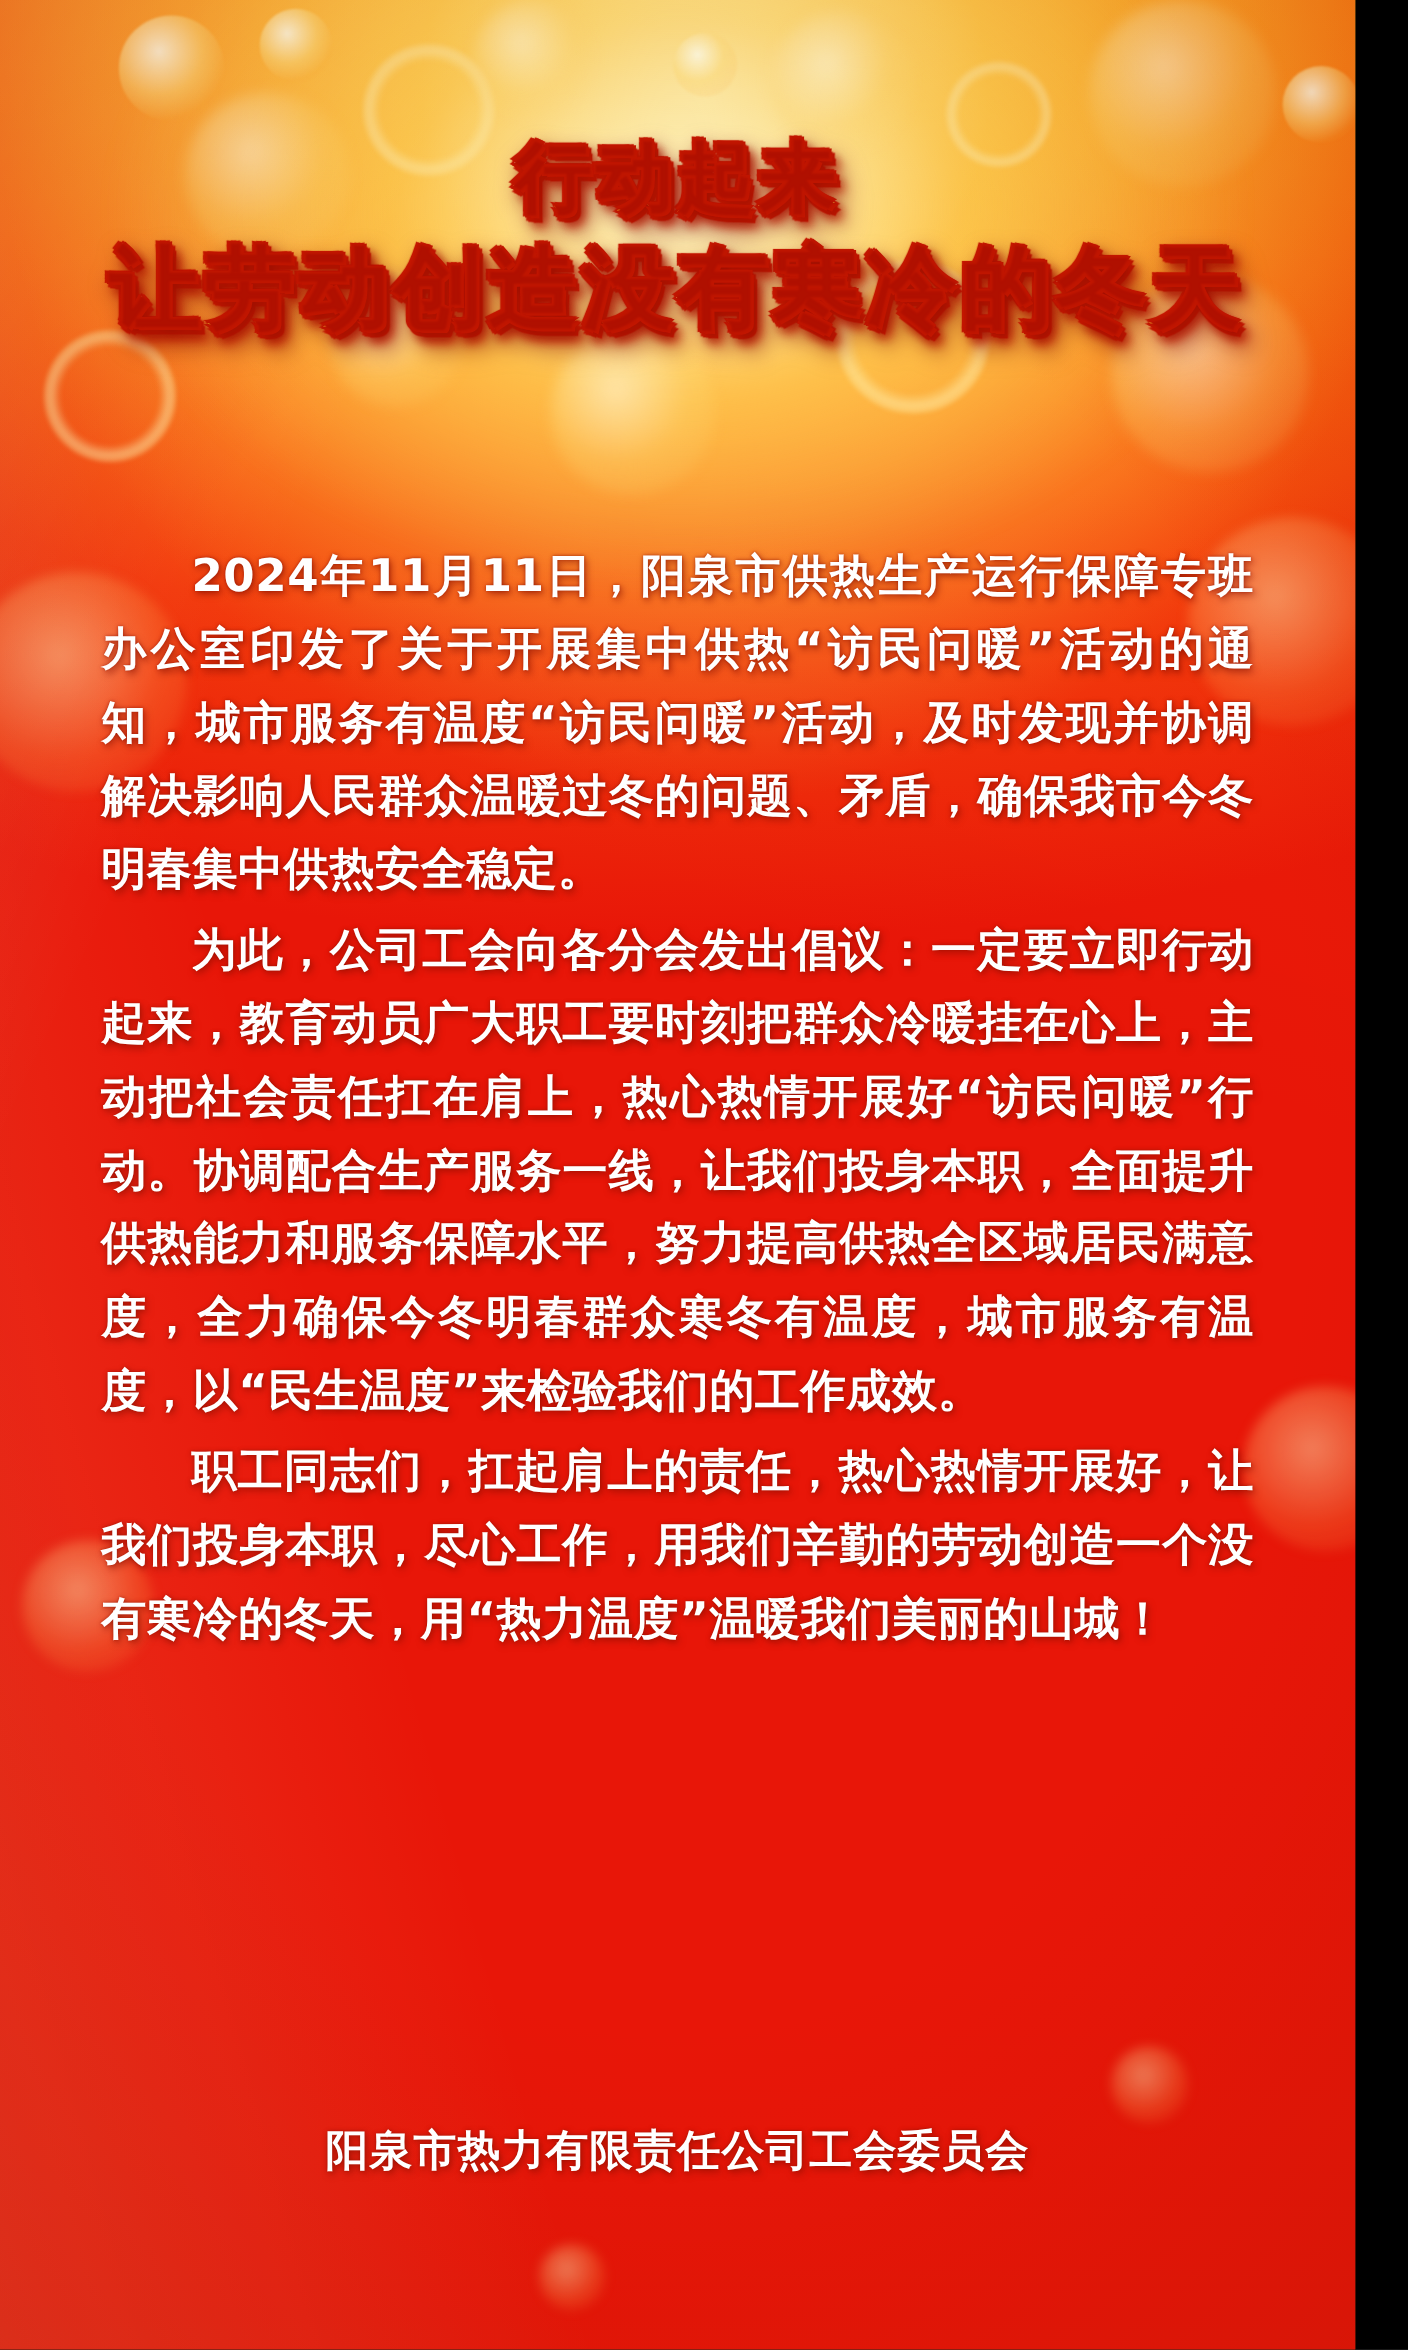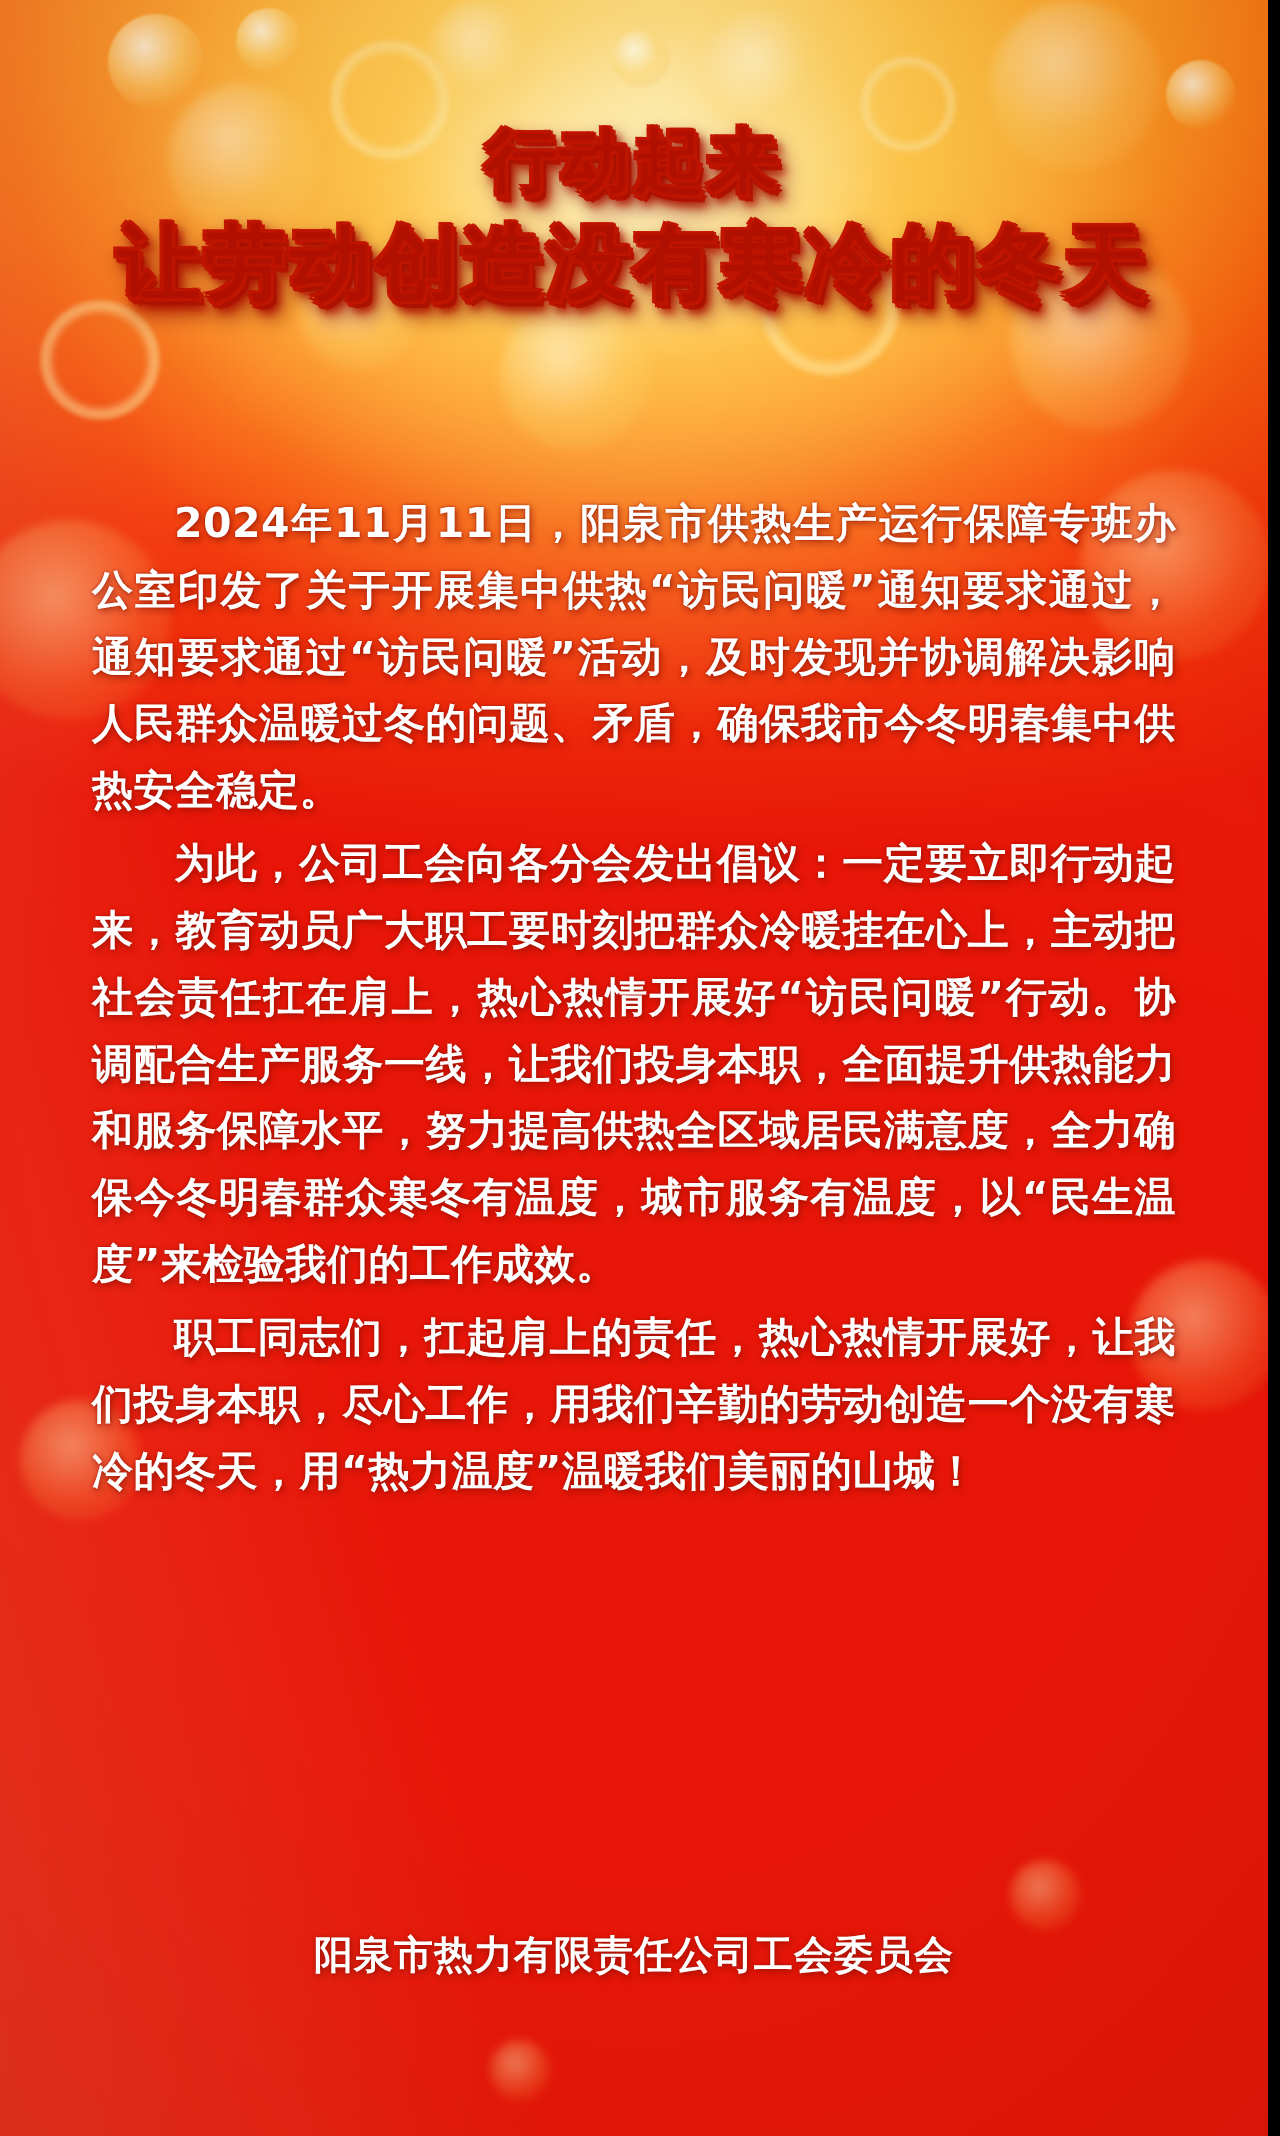--- a/index.html
+++ b/index.html
@@ -14,21 +14,20 @@
 
   .poster {
     position: relative;
     width: 1232px;
     height: 2136px;
     overflow: hidden;
     background:
       radial-gradient(circle at 52% 4%, rgba(255,245,190,0.95) 0%, rgba(255,215,90,0.55) 12%, rgba(255,150,30,0.0) 30%),
       radial-gradient(ellipse 120% 40% at 50% 0%, #ffd24a 0%, #ff9b18 26%, #fb6a10 48%, #f2380c 70%, #e81608 100%),
       linear-gradient(180deg, #ffb316 0%, #ff7d0d 14%, #f94d0a 30%, #f01c06 52%, #ee1105 72%, #f42a08 88%, #f8400b 100%);
-    padding-left: 36px;
   }
 
   
   .glow-top {
     position: absolute;
     left: 0; right: 0; top: -260px;
     height: 900px;
     background:
       radial-gradient(ellipse 60% 55% at 50% 50%, rgba(255,248,205,0.85) 0%, rgba(255,214,96,0.45) 35%, rgba(255,150,40,0.0) 70%);
     filter: blur(10px);
@@ -192,21 +191,21 @@
   <div class="bokeh warm" style="left:20px; top:1400px; width:120px; height:120px;"></div>
   <div class="bokeh warm" style="left:1010px; top:1860px; width:70px; height:70px;"></div>
   <div class="bokeh warm" style="left:490px; top:2040px; width:60px; height:60px;"></div>
 
   <div class="title-block">
     <div class="title-line first">行动起来</div>
     <div class="title-line second">让劳动创造没有寒冷的冬天</div>
   </div>
 
   <div class="body-block">
-    <p class="para">2024年11月11日，阳泉市供热生产运行保障专班办公室印发了关于开展集中供热“访民问暖”通知要求通过，通知要求通过“访民问暖”活动，及时发现并协调解决影响人民群众温暖过冬的问题、矛盾，确保我市今冬明春集中供热安全稳定。</p>
+    <p class="para">2024年11月11日，阳泉市供热生产运行保障专班办公室印发了关于开展集中供热“访民问暖”活动的通知，城市服务有温度“访民问暖”活动，及时发现并协调解决影响人民群众温暖过冬的问题、矛盾，确保我市今冬明春集中供热安全稳定。</p>
     <p class="para">为此，公司工会向各分会发出倡议：一定要立即行动起来，教育动员广大职工要时刻把群众冷暖挂在心上，主动把社会责任扛在肩上，热心热情开展好“访民问暖”行动。协调配合生产服务一线，让我们投身本职，全面提升供热能力和服务保障水平，努力提高供热全区域居民满意度，全力确保今冬明春群众寒冬有温度，城市服务有温度，以“民生温度”来检验我们的工作成效。</p>
     <p class="para">职工同志们，扛起肩上的责任，热心热情开展好，让我们投身本职，尽心工作，用我们辛勤的劳动创造一个没有寒冷的冬天，用“热力温度”温暖我们美丽的山城！</p>
   </div>
 
   <div class="signature">
     <div class="sign-org">阳泉市热力有限责任公司工会委员会</div>
   </div>
 
   <div class="vignette"></div>
 </div>

